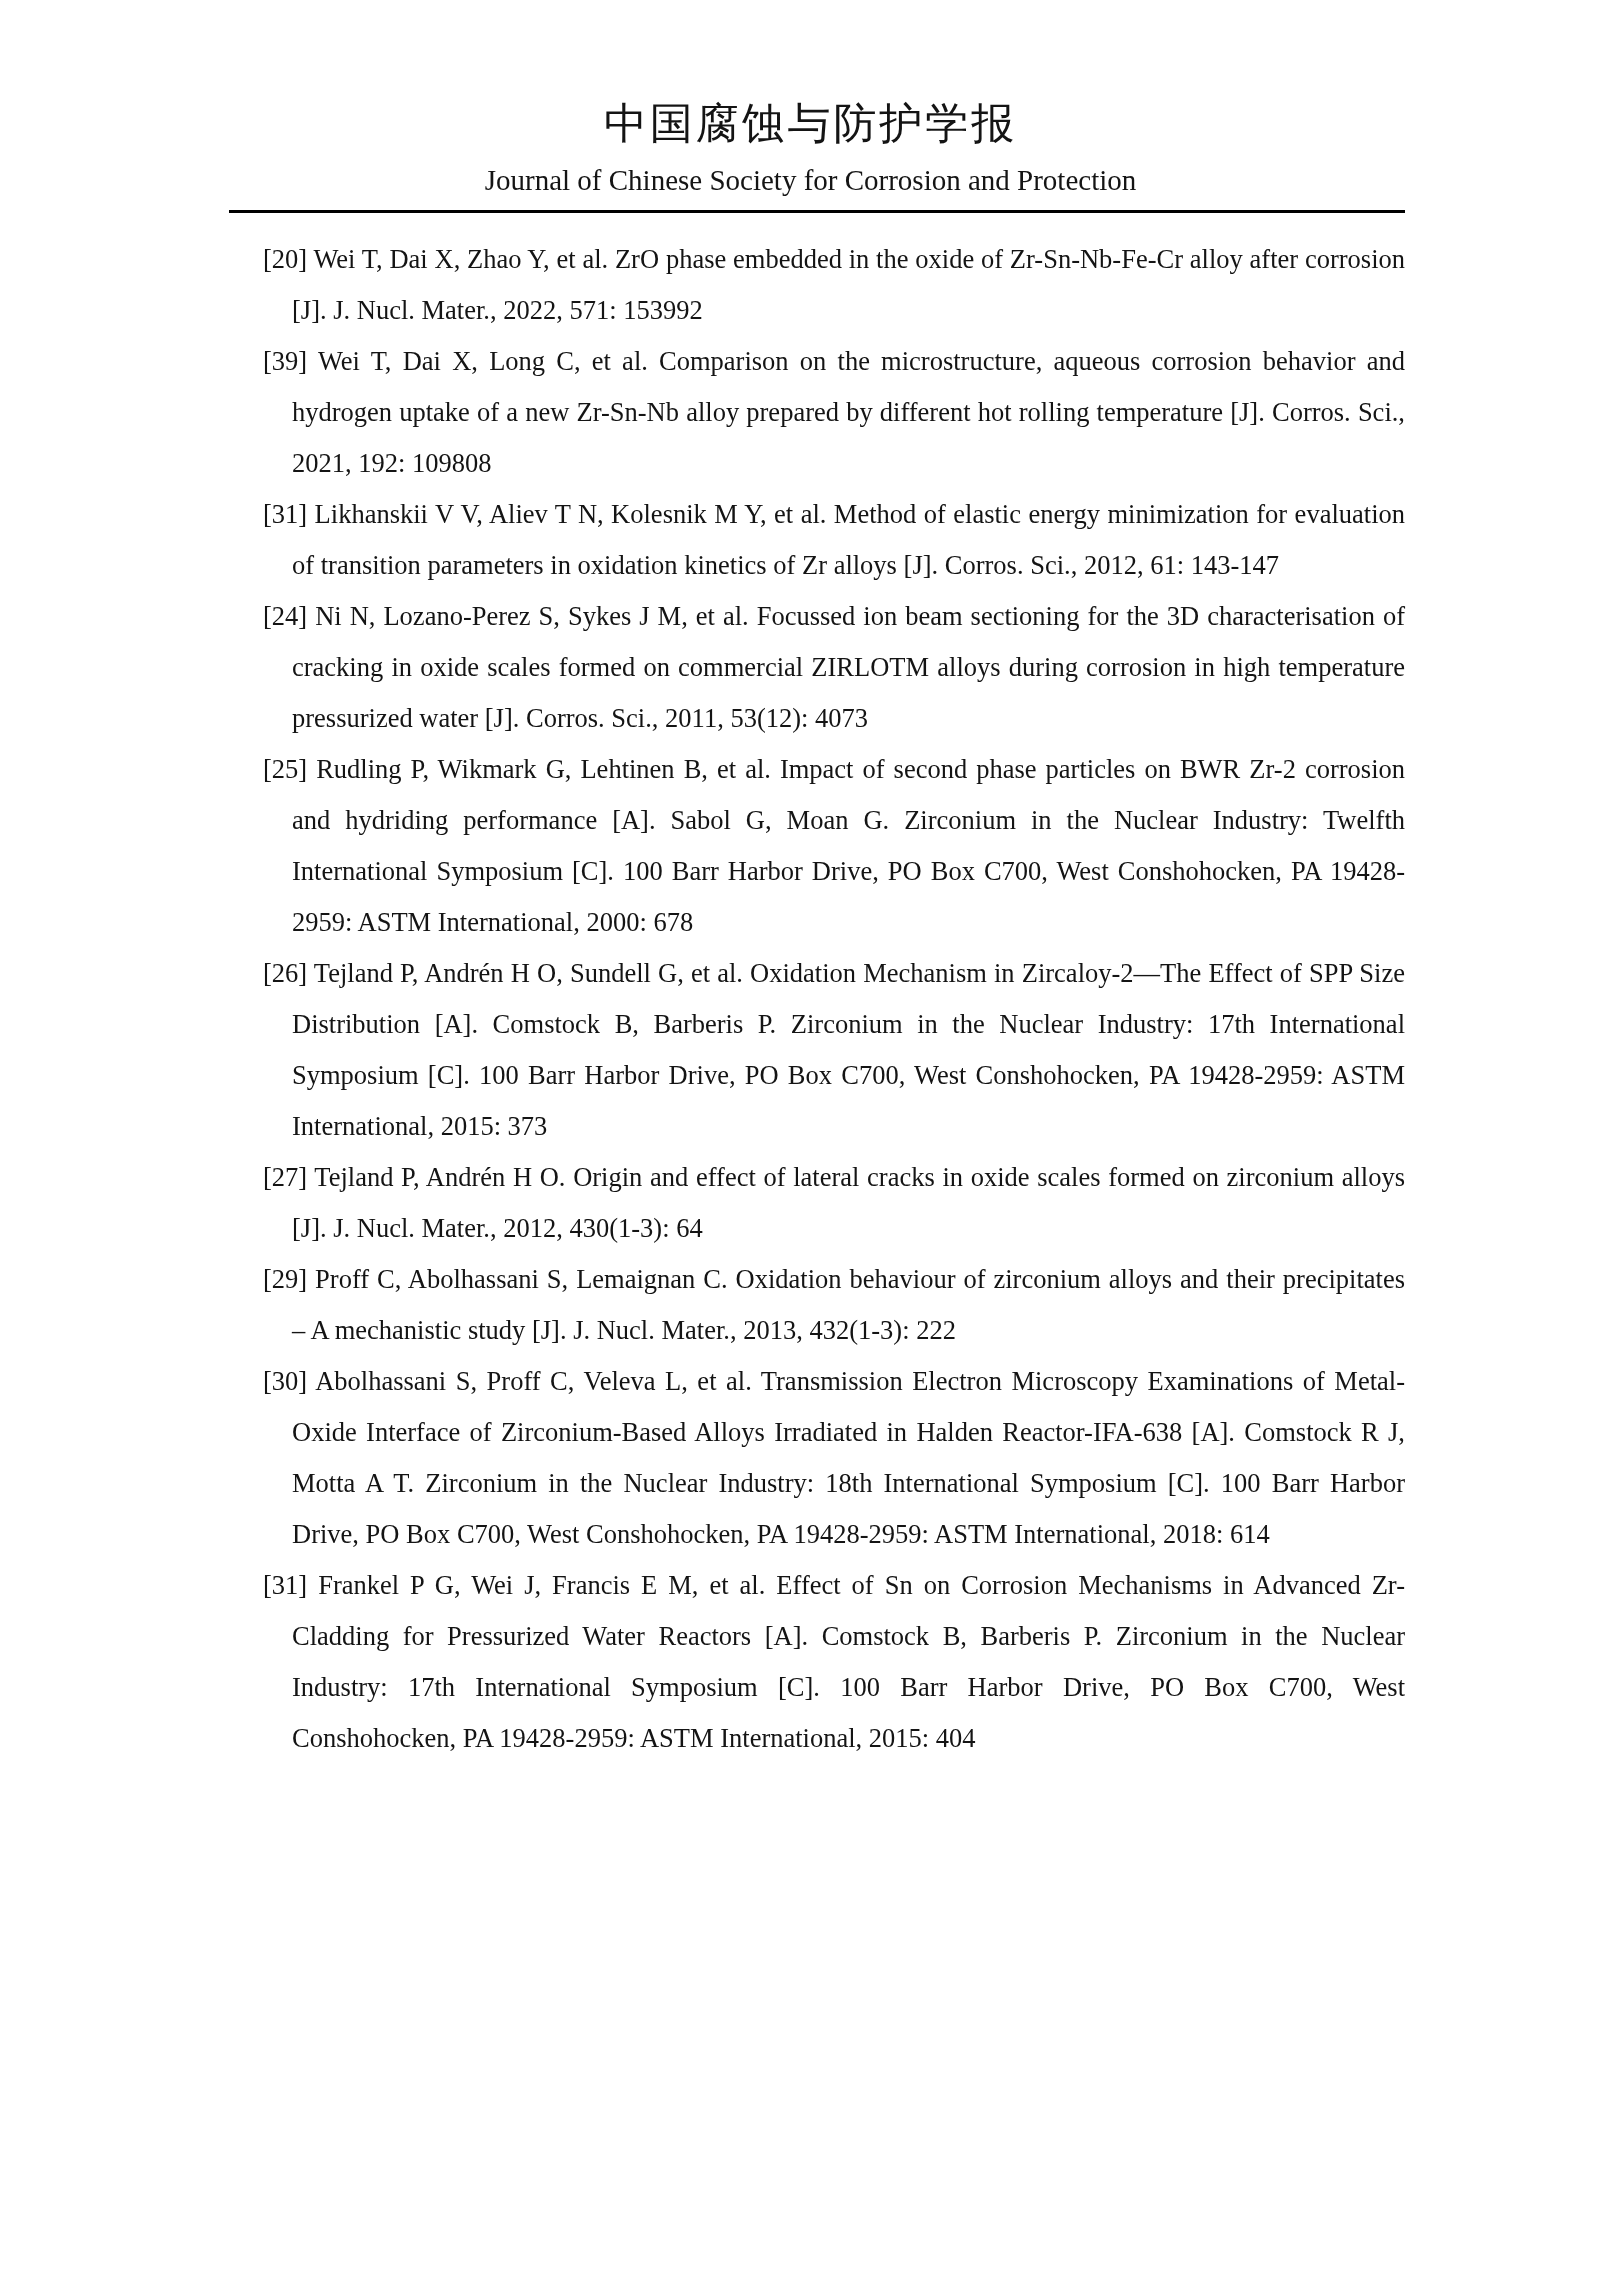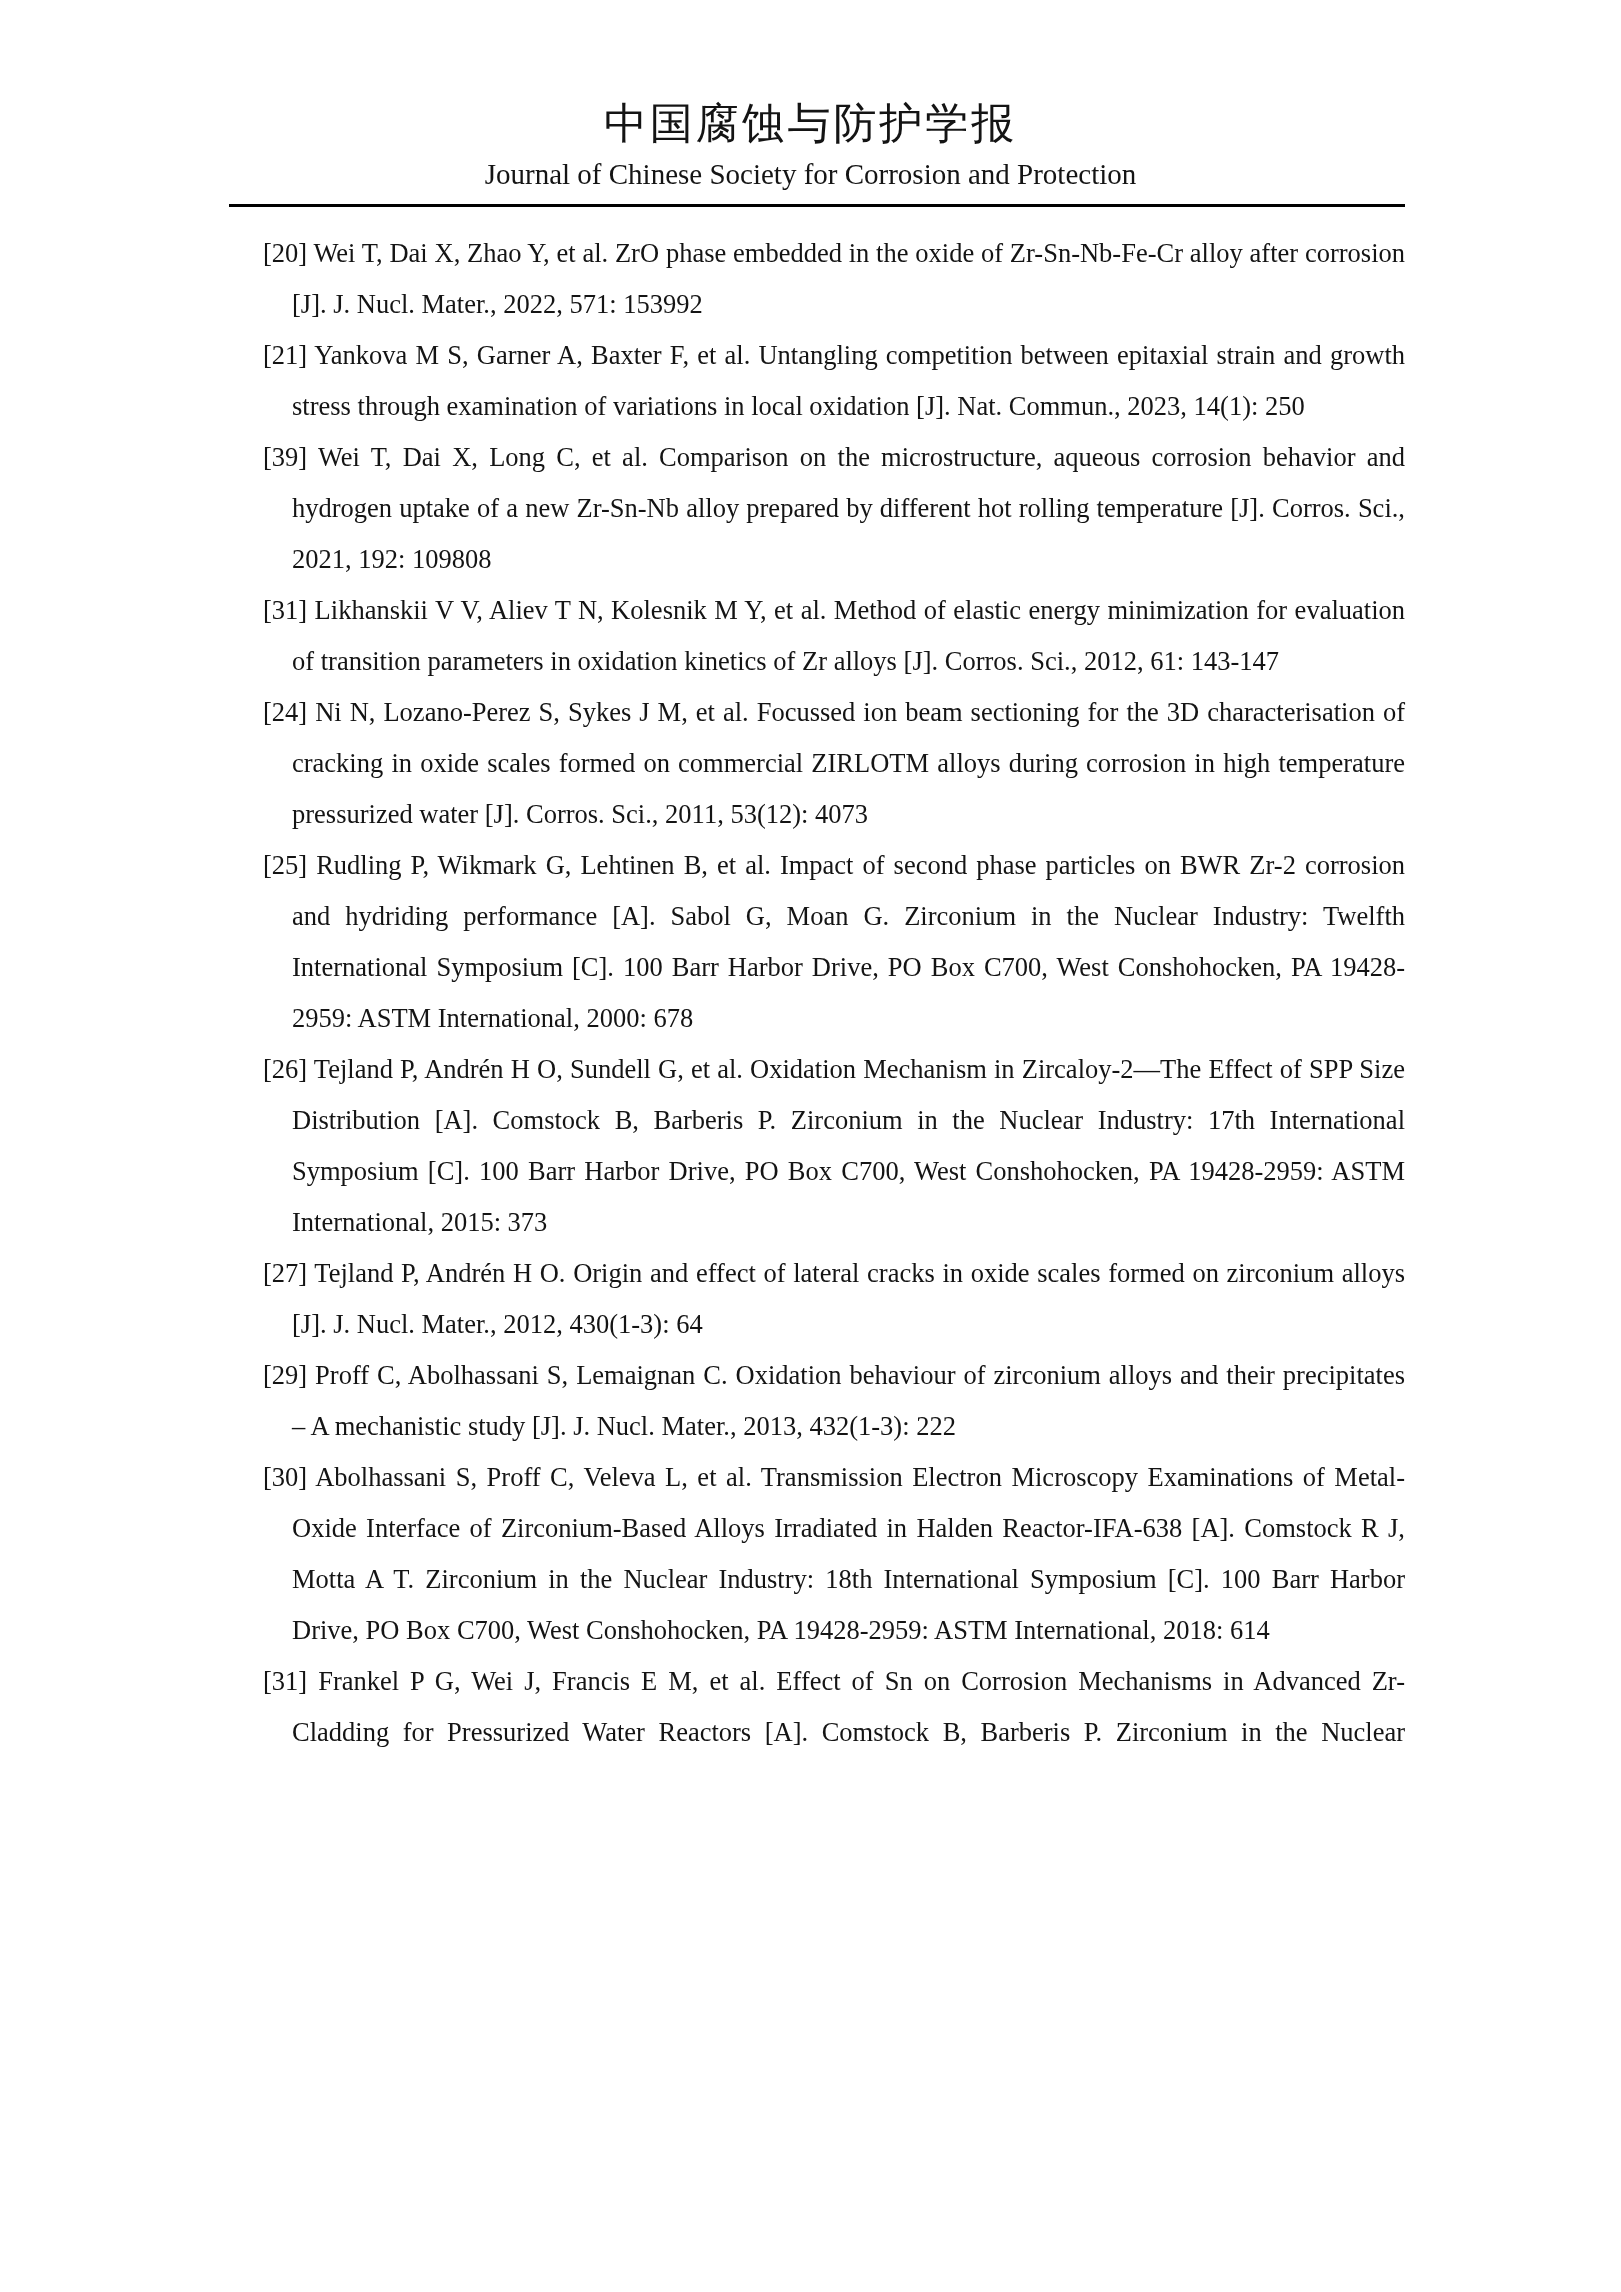--- a/index.html
+++ b/index.html
@@ -24,21 +24,21 @@
   }
   .title-zh {
     font-size: 43px;
     line-height: 55px;
     letter-spacing: 2.9px;
     font-weight: 400;
   }
   .title-en {
     font-size: 29px;
     line-height: 39px;
-    margin-top: 4px;
+    margin-top: 10px;
     font-weight: 400;
   }
   .rule {
     height: 0;
     border-bottom: 3.9px solid #000000;
     margin: 9.8px 216px 0 229px;
   }
   .refs {
     padding: 21.6px 216px 0 229px;
   }
@@ -59,21 +59,20 @@
 
 <div class="page">
   <div class="header">
     <div class="title-zh">中国腐蚀与防护学报</div>
     <div class="title-en">Journal of Chinese Society for Corrosion and Protection</div>
     <div class="rule"></div>
   </div>
   <div class="refs">
   <div class="ref"><span class="ref-label">[20] </span><span class="ref-text">Wei T, Dai X, Zhao Y, et al. ZrO phase embedded in the oxide of Zr-Sn-Nb-Fe-Cr alloy after corrosion [J]. J. Nucl. Mater., 2022, 571: 153992</span></div>
 
-  <div class="ref"><span class="ref-label">[21] </span><span class="ref-text">Yankova M S, Garner A, Baxter F, et al. Untangling competition between epitaxial strain and growth stress through examination of variations in local oxidation [J]. Nat. Commun., 2023, 14(1): 250</span></div>
 
   <div class="ref"><span class="ref-label">[39] </span><span class="ref-text">Wei T, Dai X, Long C, et al. Comparison on the microstructure, aqueous corrosion behavior and hydrogen uptake of a new Zr-Sn-Nb alloy prepared by different hot rolling temperature [J]. Corros. Sci., 2021, 192: 109808</span></div>
 
   <div class="ref"><span class="ref-label">[31] </span><span class="ref-text">Likhanskii V V, Aliev T N, Kolesnik M Y, et al. Method of elastic energy minimization for evaluation of transition parameters in oxidation kinetics of Zr alloys [J]. Corros. Sci., 2012, 61: 143-147</span></div>
 
   <div class="ref"><span class="ref-label">[24] </span><span class="ref-text">Ni N, Lozano-Perez S, Sykes J M, et al. Focussed ion beam sectioning for the 3D characterisation of cracking in oxide scales formed on commercial ZIRLOTM alloys during corrosion in high temperature pressurized water [J]. Corros. Sci., 2011, 53(12): 4073</span></div>
 
   <div class="ref"><span class="ref-label">[25] </span><span class="ref-text">Rudling P, Wikmark G, Lehtinen B, et al. Impact of second phase particles on BWR Zr-2 corrosion and hydriding performance [A]. Sabol G, Moan G. Zirconium in the Nuclear Industry: Twelfth International Symposium [C]. 100 Barr Harbor Drive, PO Box C700, West Conshohocken, PA 19428-2959: ASTM International, 2000: 678</span></div>
 
   <div class="ref"><span class="ref-label">[26] </span><span class="ref-text">Tejland P, Andrén H O, Sundell G, et al. Oxidation Mechanism in Zircaloy-2—The Effect of SPP Size Distribution [A]. Comstock B, Barberis P. Zirconium in the Nuclear Industry: 17th International Symposium [C]. 100 Barr Harbor Drive, PO Box C700, West Conshohocken, PA 19428-2959: ASTM International, 2015: 373</span></div>

